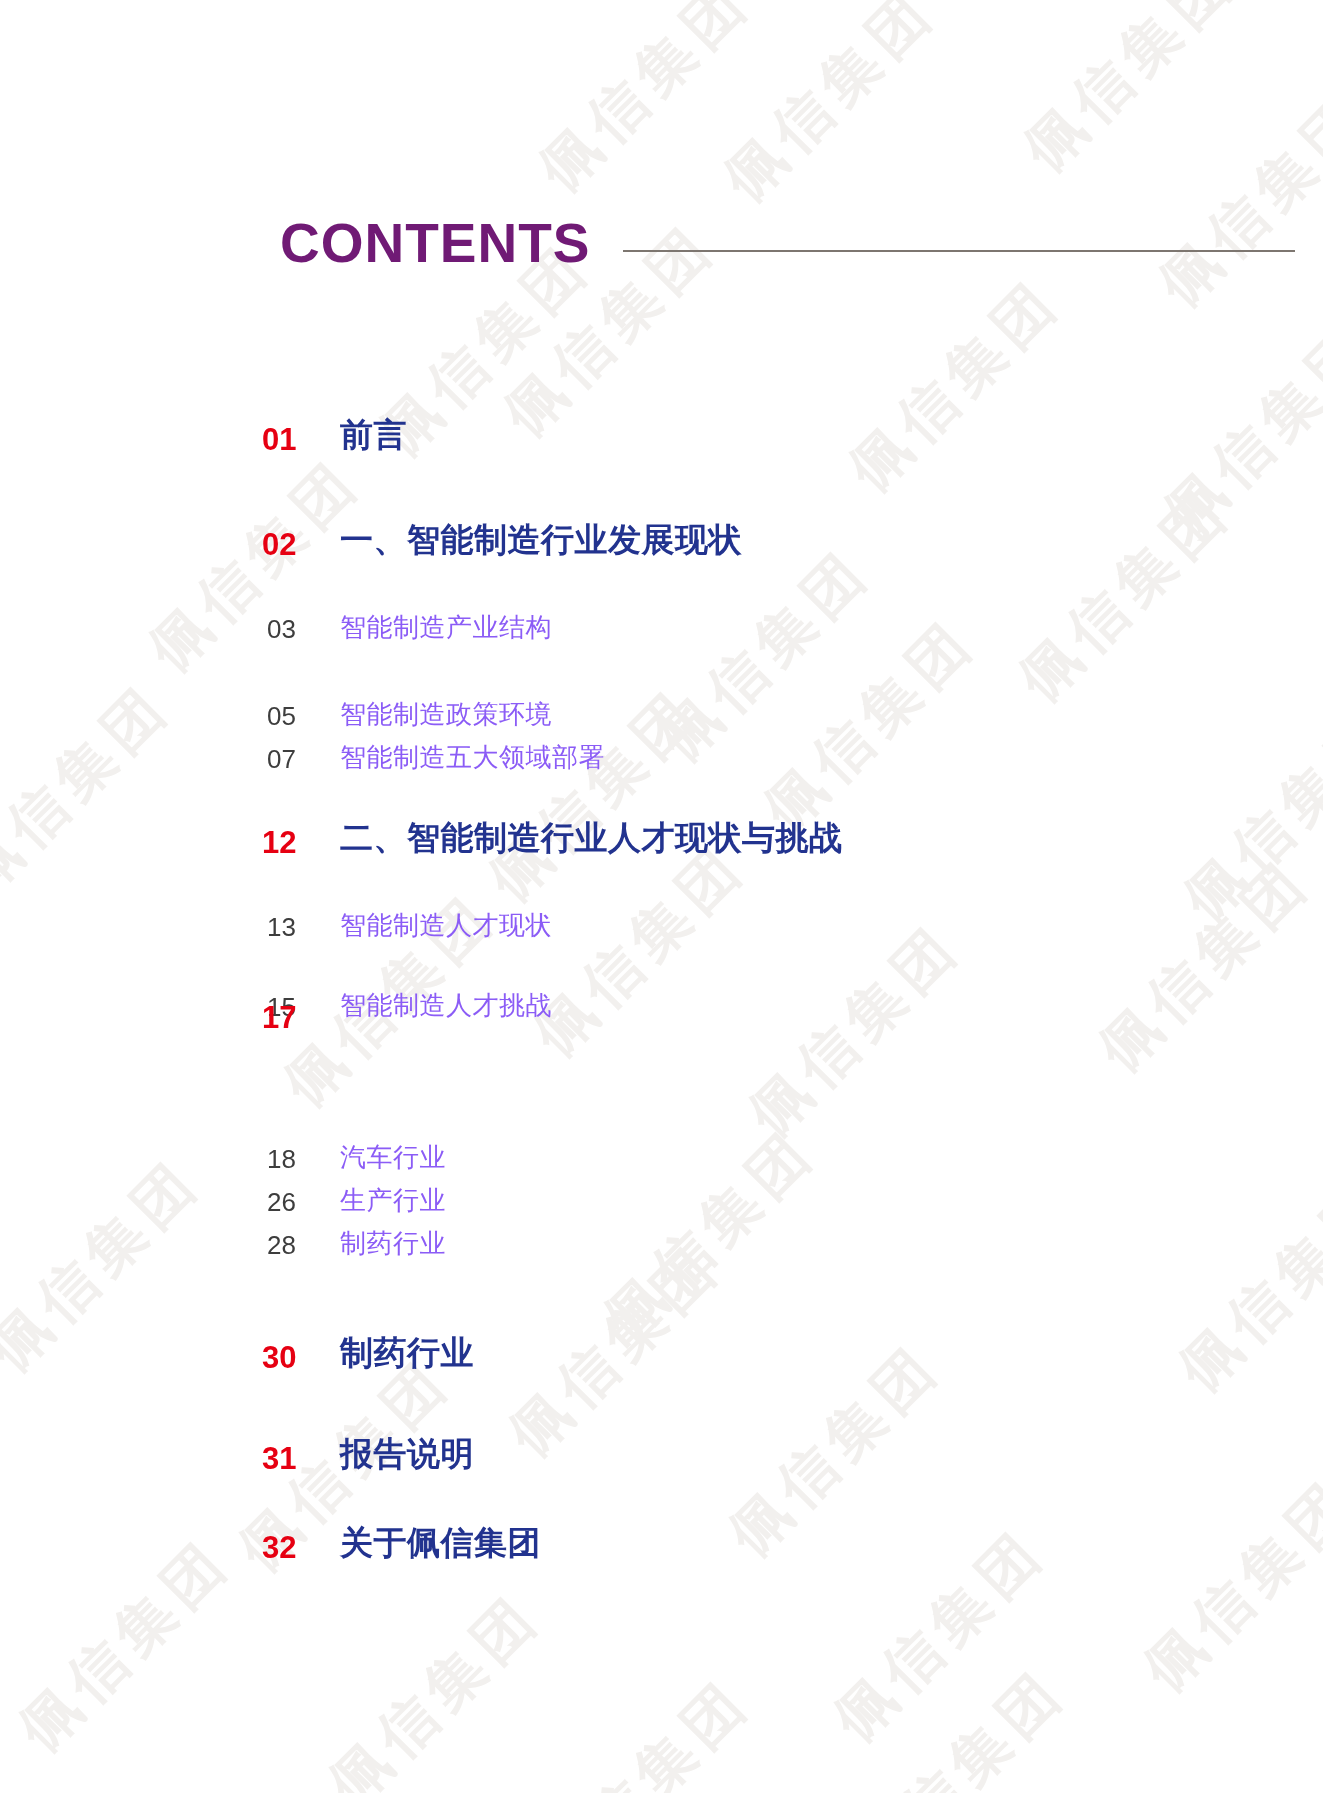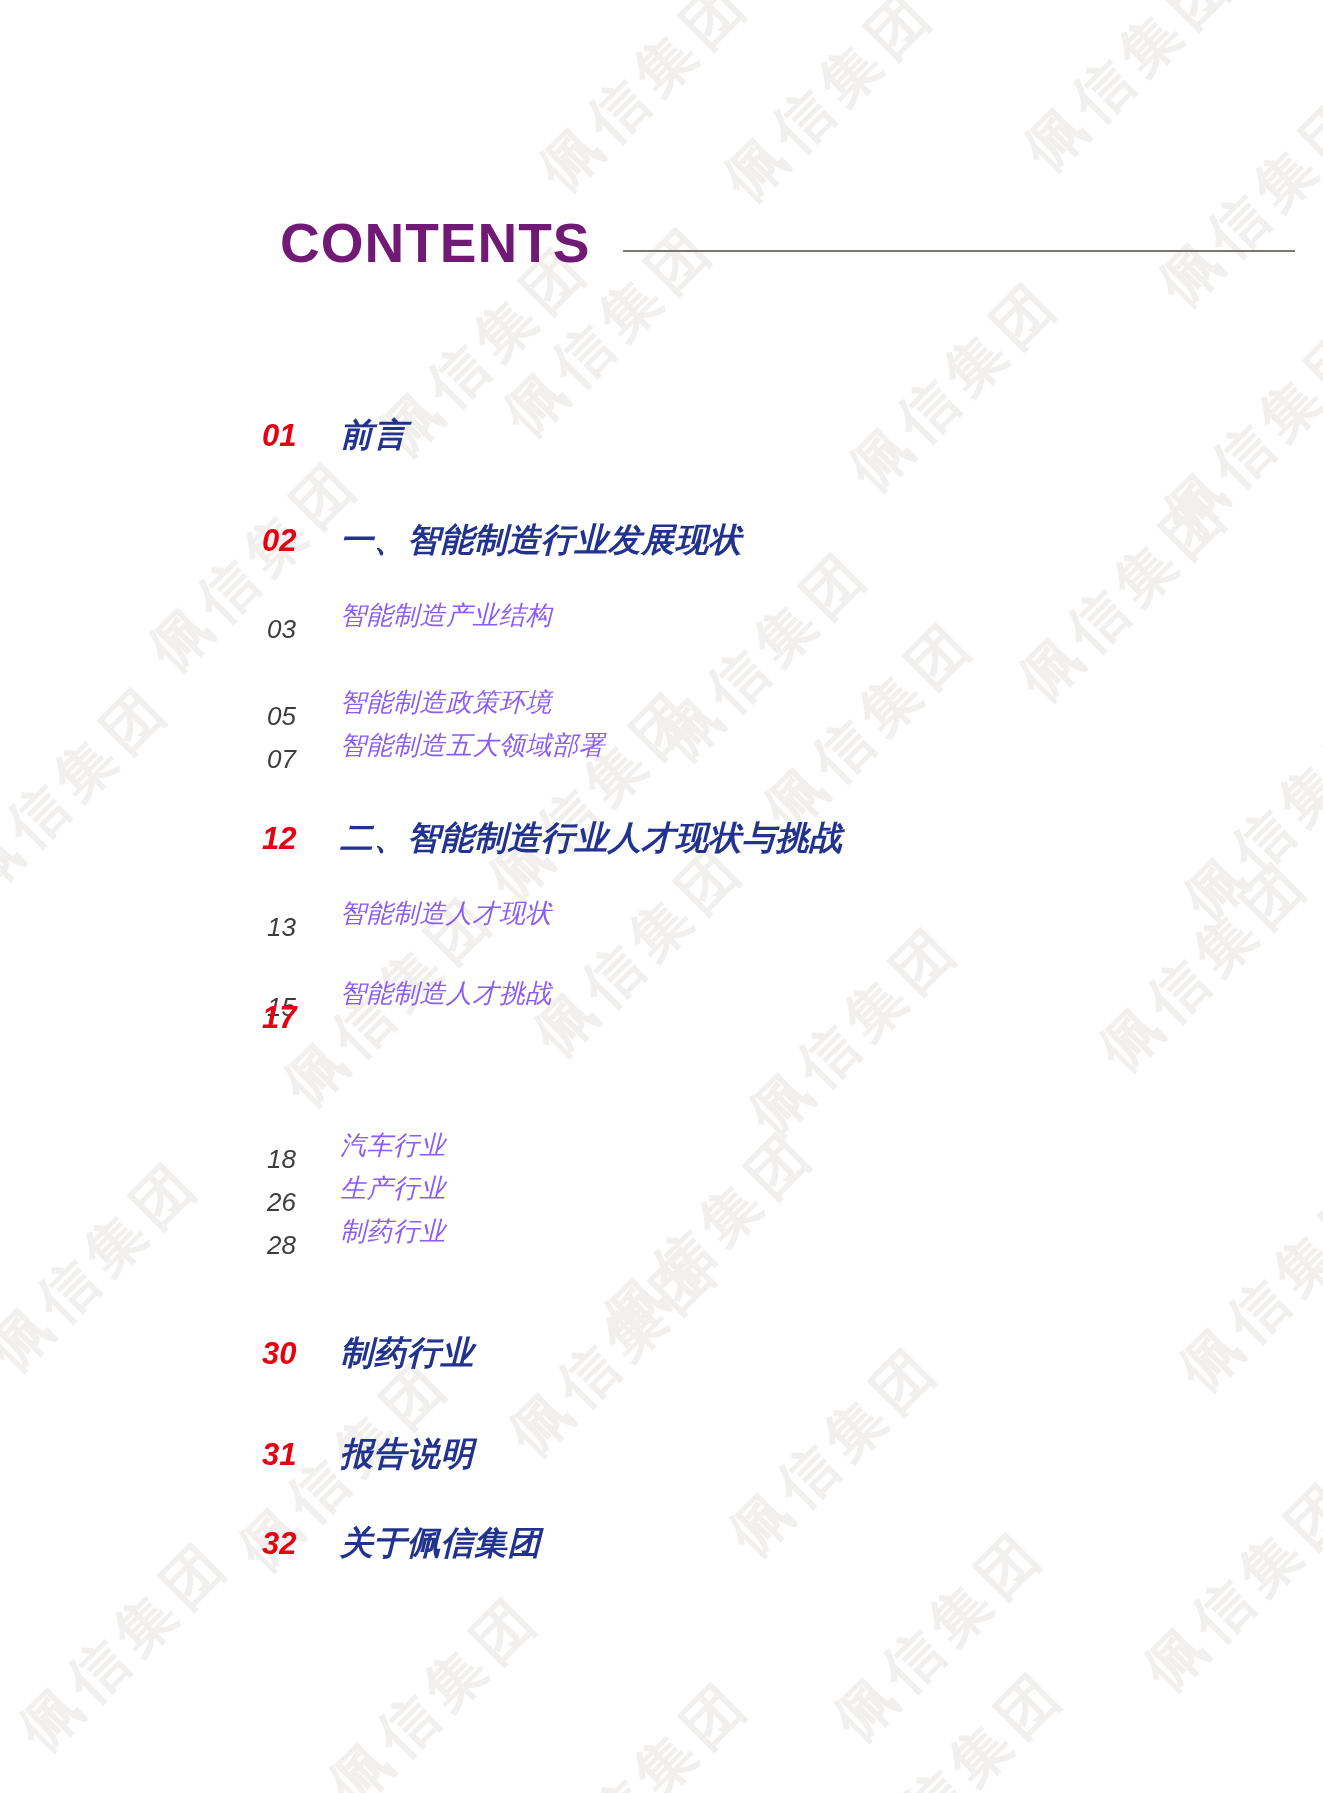--- a/index.html
+++ b/index.html
@@ -37,23 +37,22 @@
   .title-rule{
     position:absolute;
     left:623px;top:250px;
     width:672px;height:2px;
     background:#7d7670;
   }
   .row{
     position:absolute;
     left:255px;
     display:flex;
-    align-items:center;
+    align-items:flex-end;
     white-space:nowrap;
-    font-style:italic;
   }
   .row .num{
     display:inline-block;
     width:85px;
     box-sizing:border-box;
     flex:0 0 85px;
   }
   .row.chapter .num{
     padding-left:7px;
     font-size:31px;

